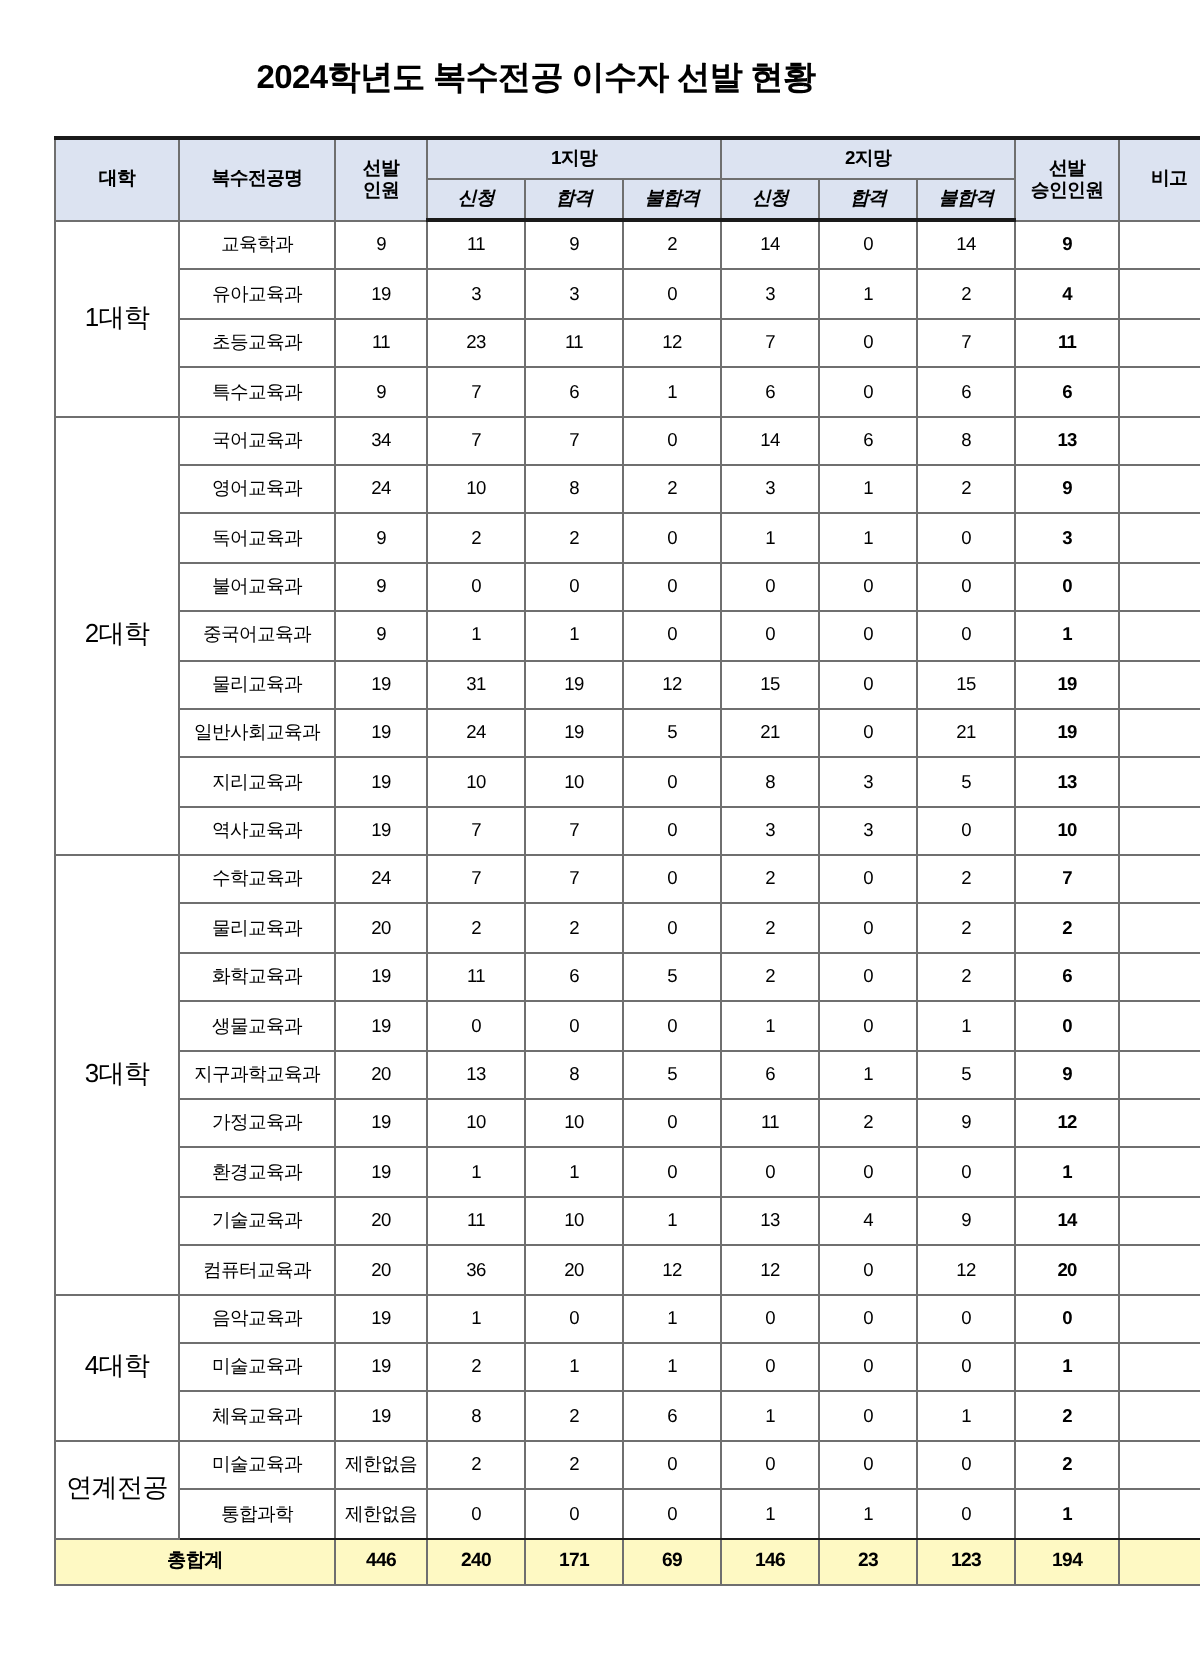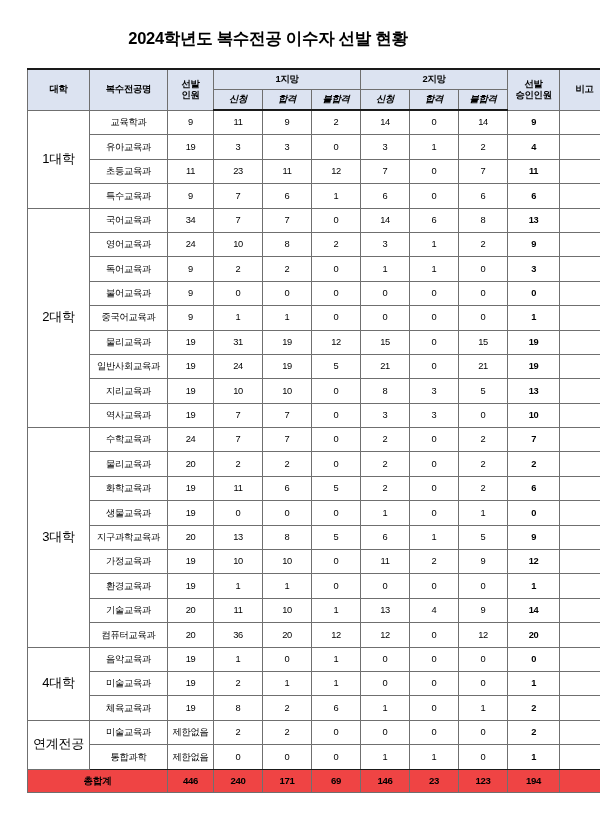--- a/index.html
+++ b/index.html
@@ -81,21 +81,21 @@
   td.approved {
     font-weight: bold;
   }
   
   .sep-left  { border-left: 1.7px solid #1a1a1a; }
   .sep-right { border-right: 1.7px solid #1a1a1a; }
   
   tr.group-start > td { border-top: 1.7px solid #1a1a1a; }
   tbody tr.last-data > td { border-bottom: 1.7px solid #1a1a1a; }
   tfoot td {
-    background: #ef4444;
+    background: #fef9c3;
     font-weight: bold;
     height: 22px;
     font-size: 9.6px;
     border-bottom: 2.2px solid #1a1a1a;
     border-top: 1.7px solid #1a1a1a;
   }
   .c-college  { width: 62px; }
   .c-major    { width: 78px; }
   .c-quota    { width: 46px; }
   .c-num      { width: 49px; }

